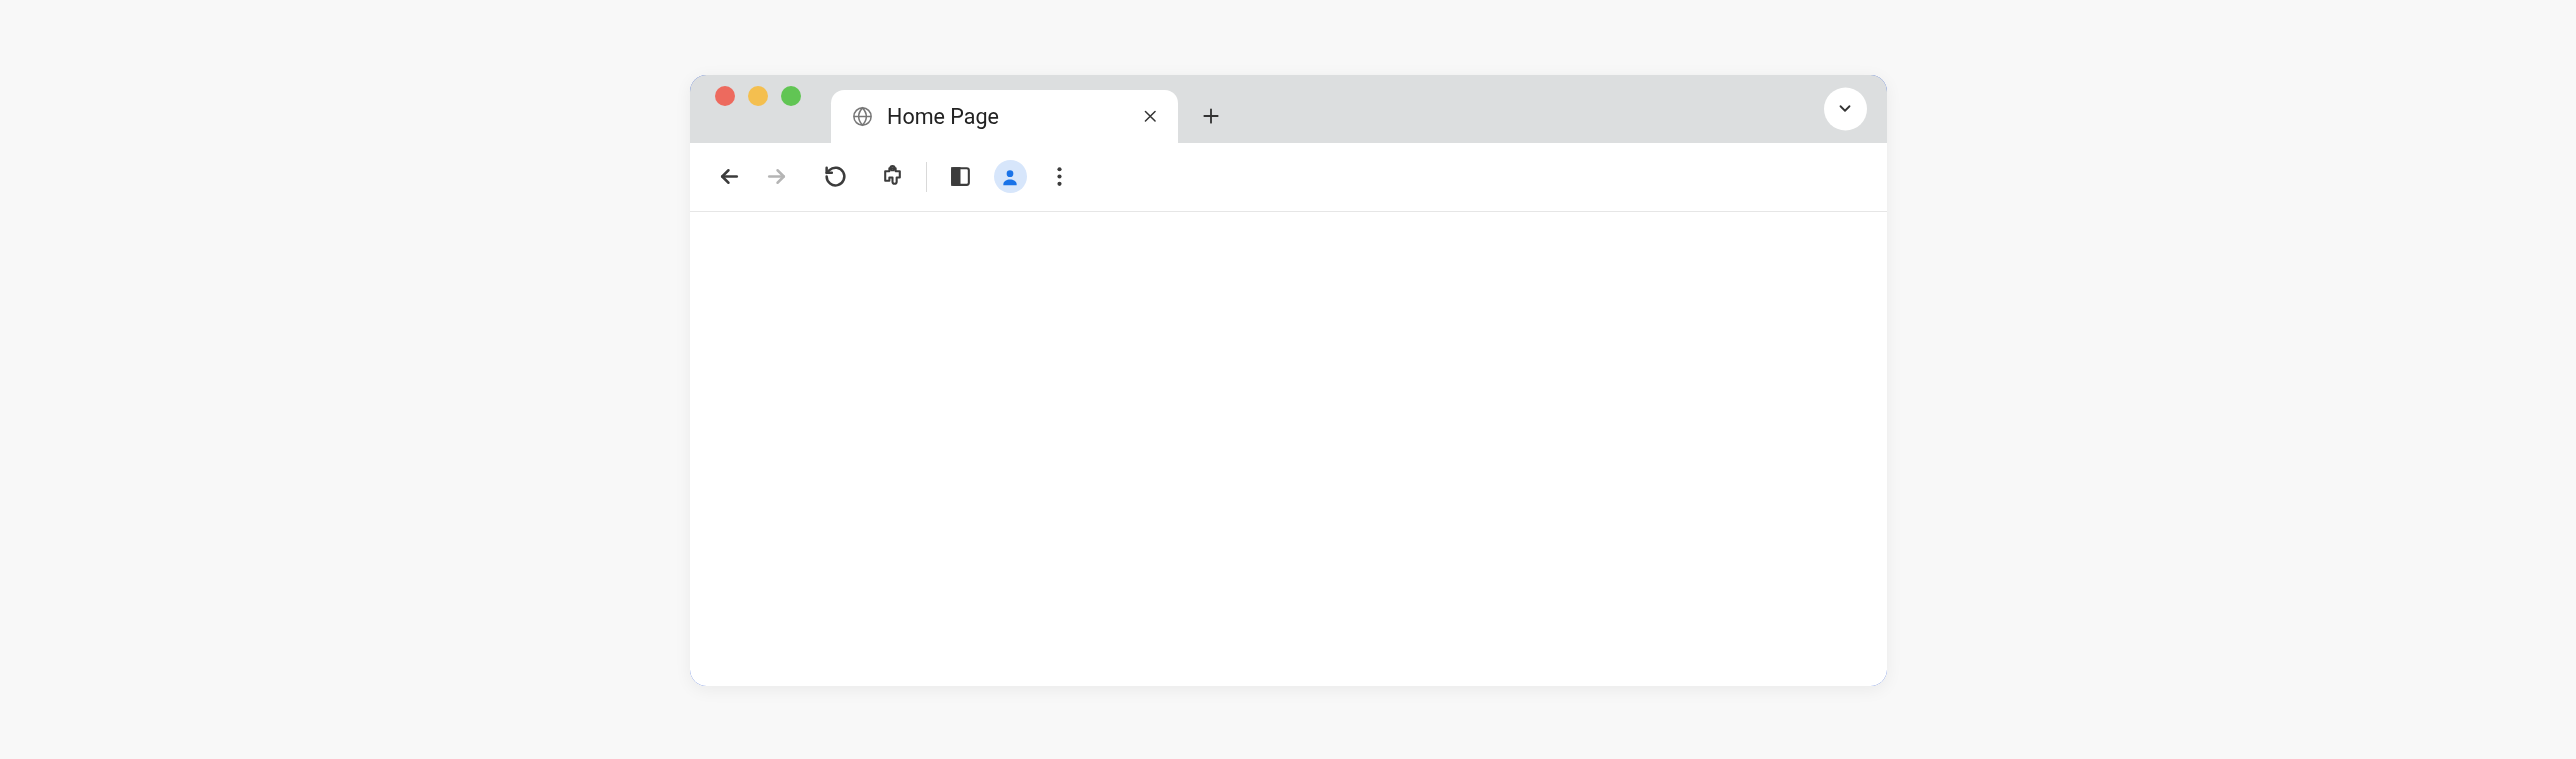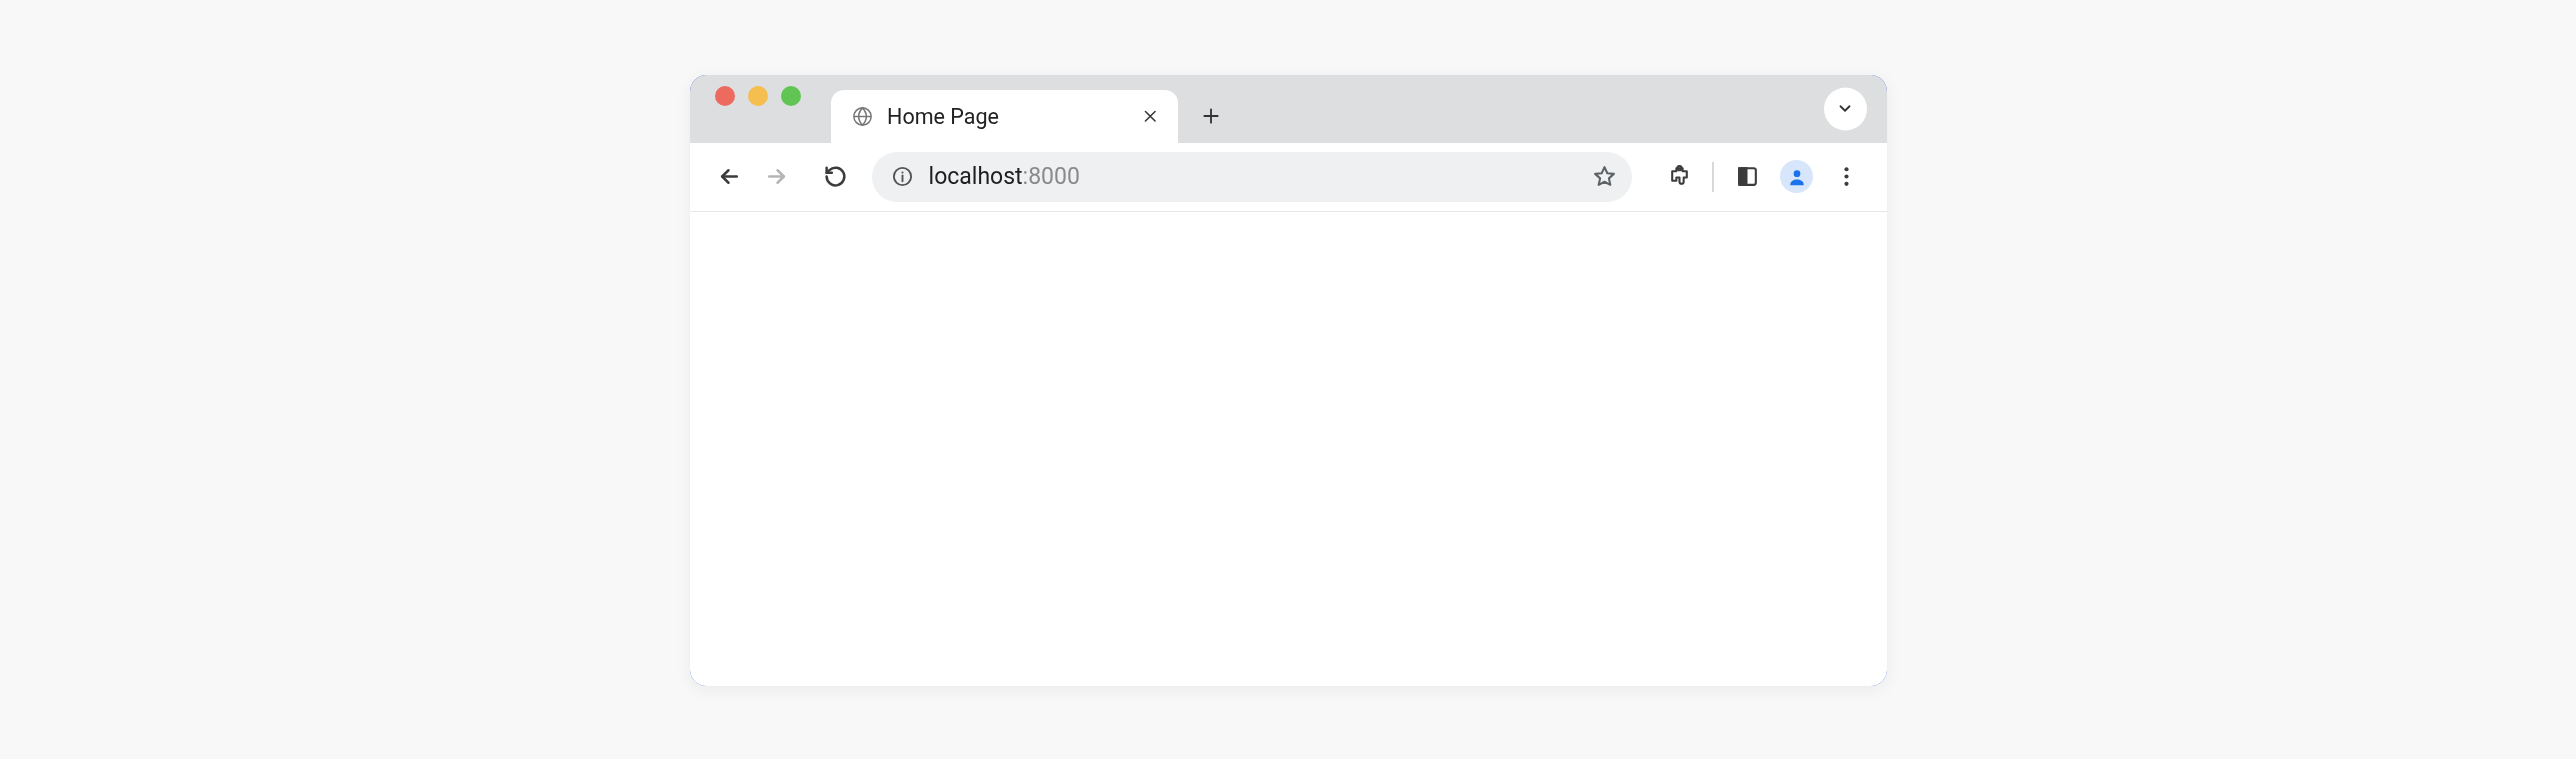--- a/index.html
+++ b/index.html
@@ -209,38 +209,20 @@
       </svg>
     </div>
     <div class="spacer-sm"></div>
     <div class="tool-btn">
       <svg viewBox="0 0 24 24" fill="none" stroke="currentColor" stroke-width="2.4" stroke-linecap="round" stroke-linejoin="round">
         <path d="M3.5 12a8.5 8.5 0 1 0 2.7-6.2L3.5 8.5"></path>
         <path d="M3.5 3.5v5h5"></path>
       </svg>
     </div>
 
-    <div class="addr-bar">
-      <span class="site-info">
-        <svg viewBox="0 0 24 24" fill="none" stroke="#555" stroke-width="2">
-          <circle cx="12" cy="12" r="9"></circle>
-          <circle cx="12" cy="7.8" r="1.1" fill="#555" stroke="none"></circle>
-          <path d="M12 11v6" stroke-linecap="round"></path>
-        </svg>
-      </span>
-      <div class="url">
-        <span>localhost</span>
-          <span class="muted">:8000</span>
-      </div>
-      <span class="star-btn">
-        <svg viewBox="0 0 24 24" fill="none" stroke="currentColor" stroke-width="2" stroke-linejoin="round">
-          <path d="M12 3l2.7 5.9 6.3.6-4.8 4.3 1.4 6.2L12 17l-5.6 3 1.4-6.2L3 9.5l6.3-.6z"></path>
-        </svg>
-      </span>
-    </div>
 
     <div class="right-actions">
       <div class="tool-btn">
         <svg viewBox="0 0 24 24" fill="none" stroke="#3c3c3c" stroke-width="2" stroke-linejoin="round">
           <path d="M9 4h6v3h4v6h-3v4a2 2 0 1 1-4 0v-4H9v3H5V7h4z"></path>
           <circle cx="12" cy="4" r="2"></circle>
         </svg>
       </div>
       <div class="divider"></div>
       <div class="tool-btn">

